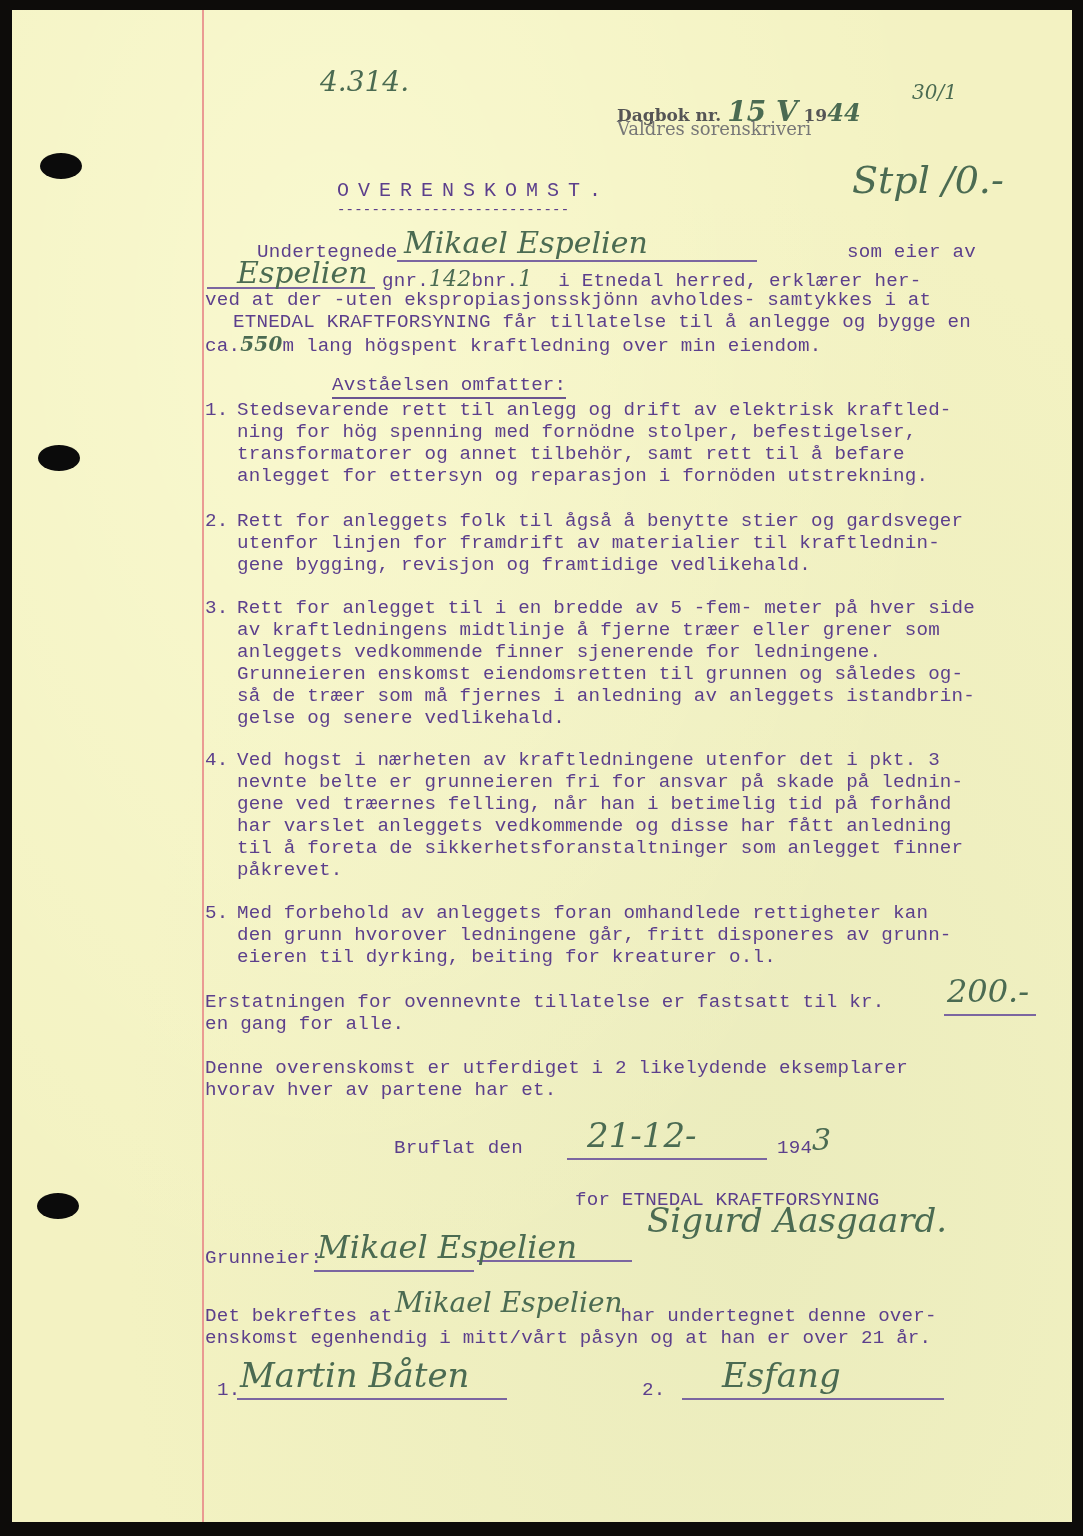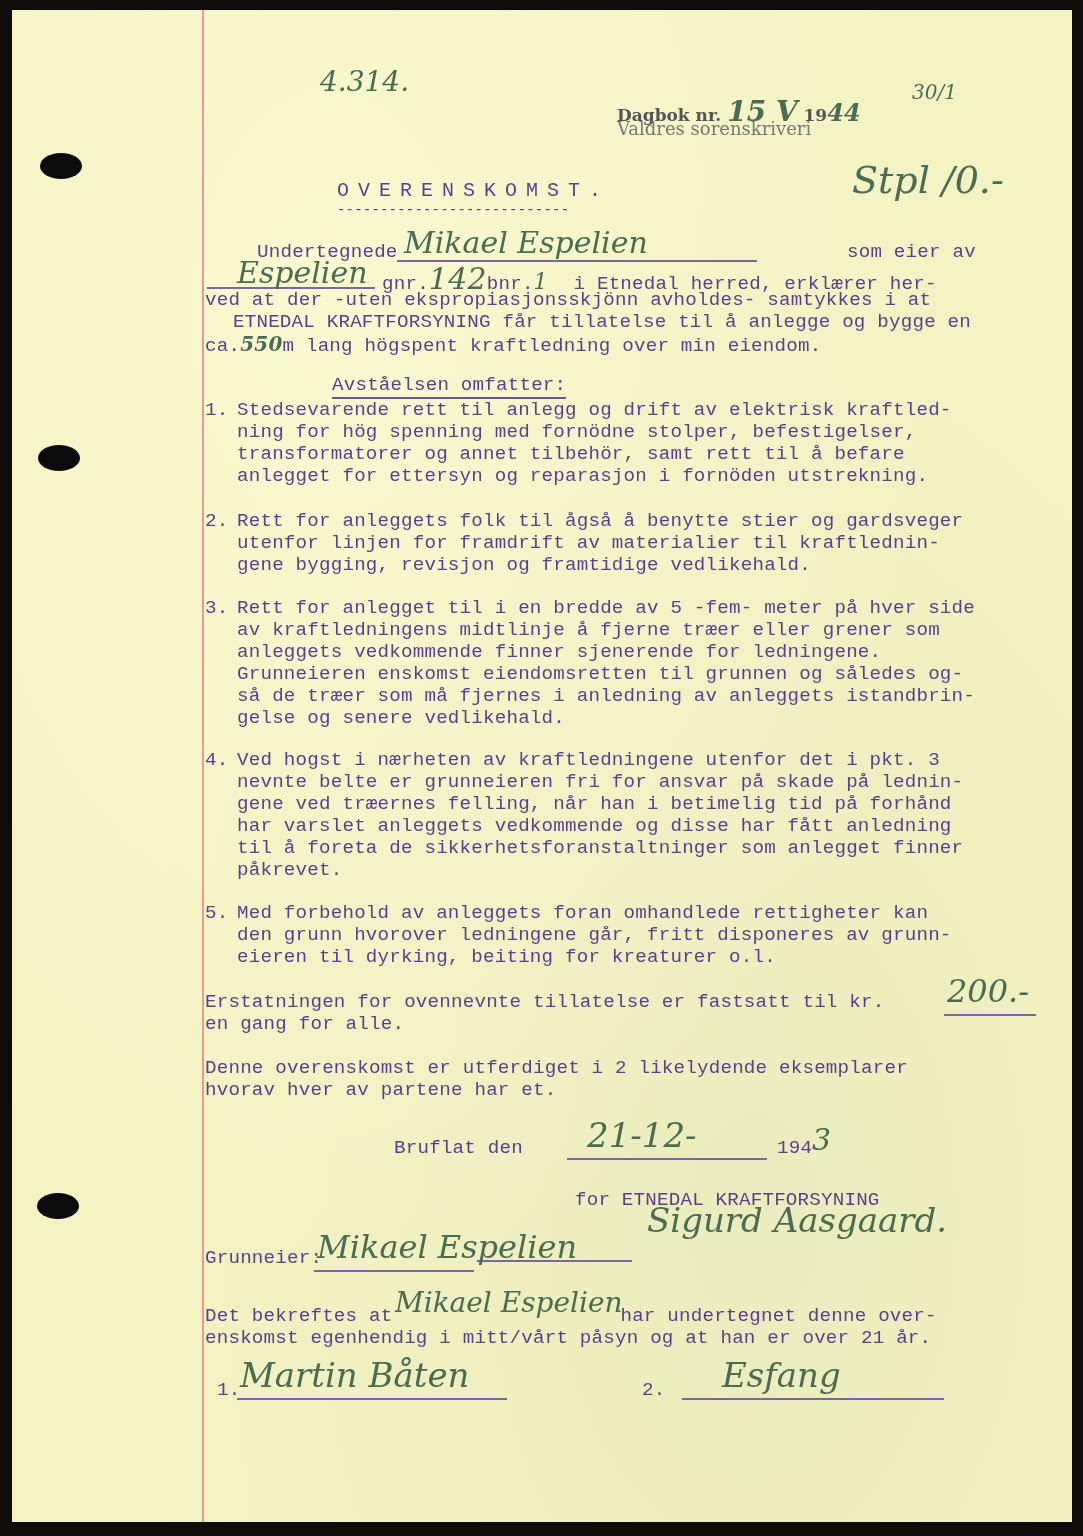--- a/index.html
+++ b/index.html
@@ -62,21 +62,21 @@
   <div class="typed" style="left:325px;top:170px;letter-spacing:9px;font-size:20px;">OVERENSKOMST.</div>
   <div class="typed" style="left:325px;top:190px;font-size:14px;">---------------------------</div>
 
   <div class="typed" style="top:232px;left:245px;">Undertegnede</div>
   <div class="fill" style="left:385px;top:250px;width:360px;"></div>
   <div class="hand" style="left:392px;top:215px;font-size:30px;">Mikael Espelien</div>
   <div class="typed" style="top:232px;left:835px;">som eier av</div>
 
   <div class="fill" style="left:195px;top:277px;width:168px;"></div>
   <div class="hand" style="left:225px;top:245px;font-size:30px;">Espelien</div>
-  <div class="typed" style="top:258px;left:370px;"><span>gnr.</span><span class="hand" style="position:static;font-size:30px;">142</span><span>bnr.</span><span class="hand" style="position:static;font-size:22px;padding-right:14px;">1</span> <span>i Etnedal herred, erklærer her-</span></div>
+  <div class="typed" style="top:258px;left:370px;"><span>gnr.</span><span class="hand" style="position:static;font-size:22px;">142</span><span>bnr.</span><span class="hand" style="position:static;font-size:22px;padding-right:14px;">1</span> <span>i Etnedal herred, erklærer her-</span></div>
   <div class="typed" style="top:280px;left:193px;">ved at der -uten ekspropiasjonsskjönn avholdes- samtykkes i at</div>
   <div class="typed" style="top:302px;left:193px;margin-left:28px;">ETNEDAL KRAFTFORSYNING får tillatelse til å anlegge og bygge en</div>
   <div class="typed" style="top:324px;left:193px;"><span>ca.</span><span class="hand" style="position:static;font-size:20px;font-weight:bold;">550</span><span>m lang högspent kraftledning over min eiendom.</span></div>
 
   <div class="typed" style="top:365px;left:320px;"><span class="uline">Avståelsen omfatter:</span></div>
 
   <div>
     <div class="typed" style="top:390px;left:193px;">1.</div>
     <div class="typed" style="top:390px;left:225px;">Stedsevarende rett til anlegg og drift av elektrisk kraftled-</div>
     <div class="typed" style="top:412px;left:225px;">ning for hög spenning med fornödne stolper, befestigelser,</div>

